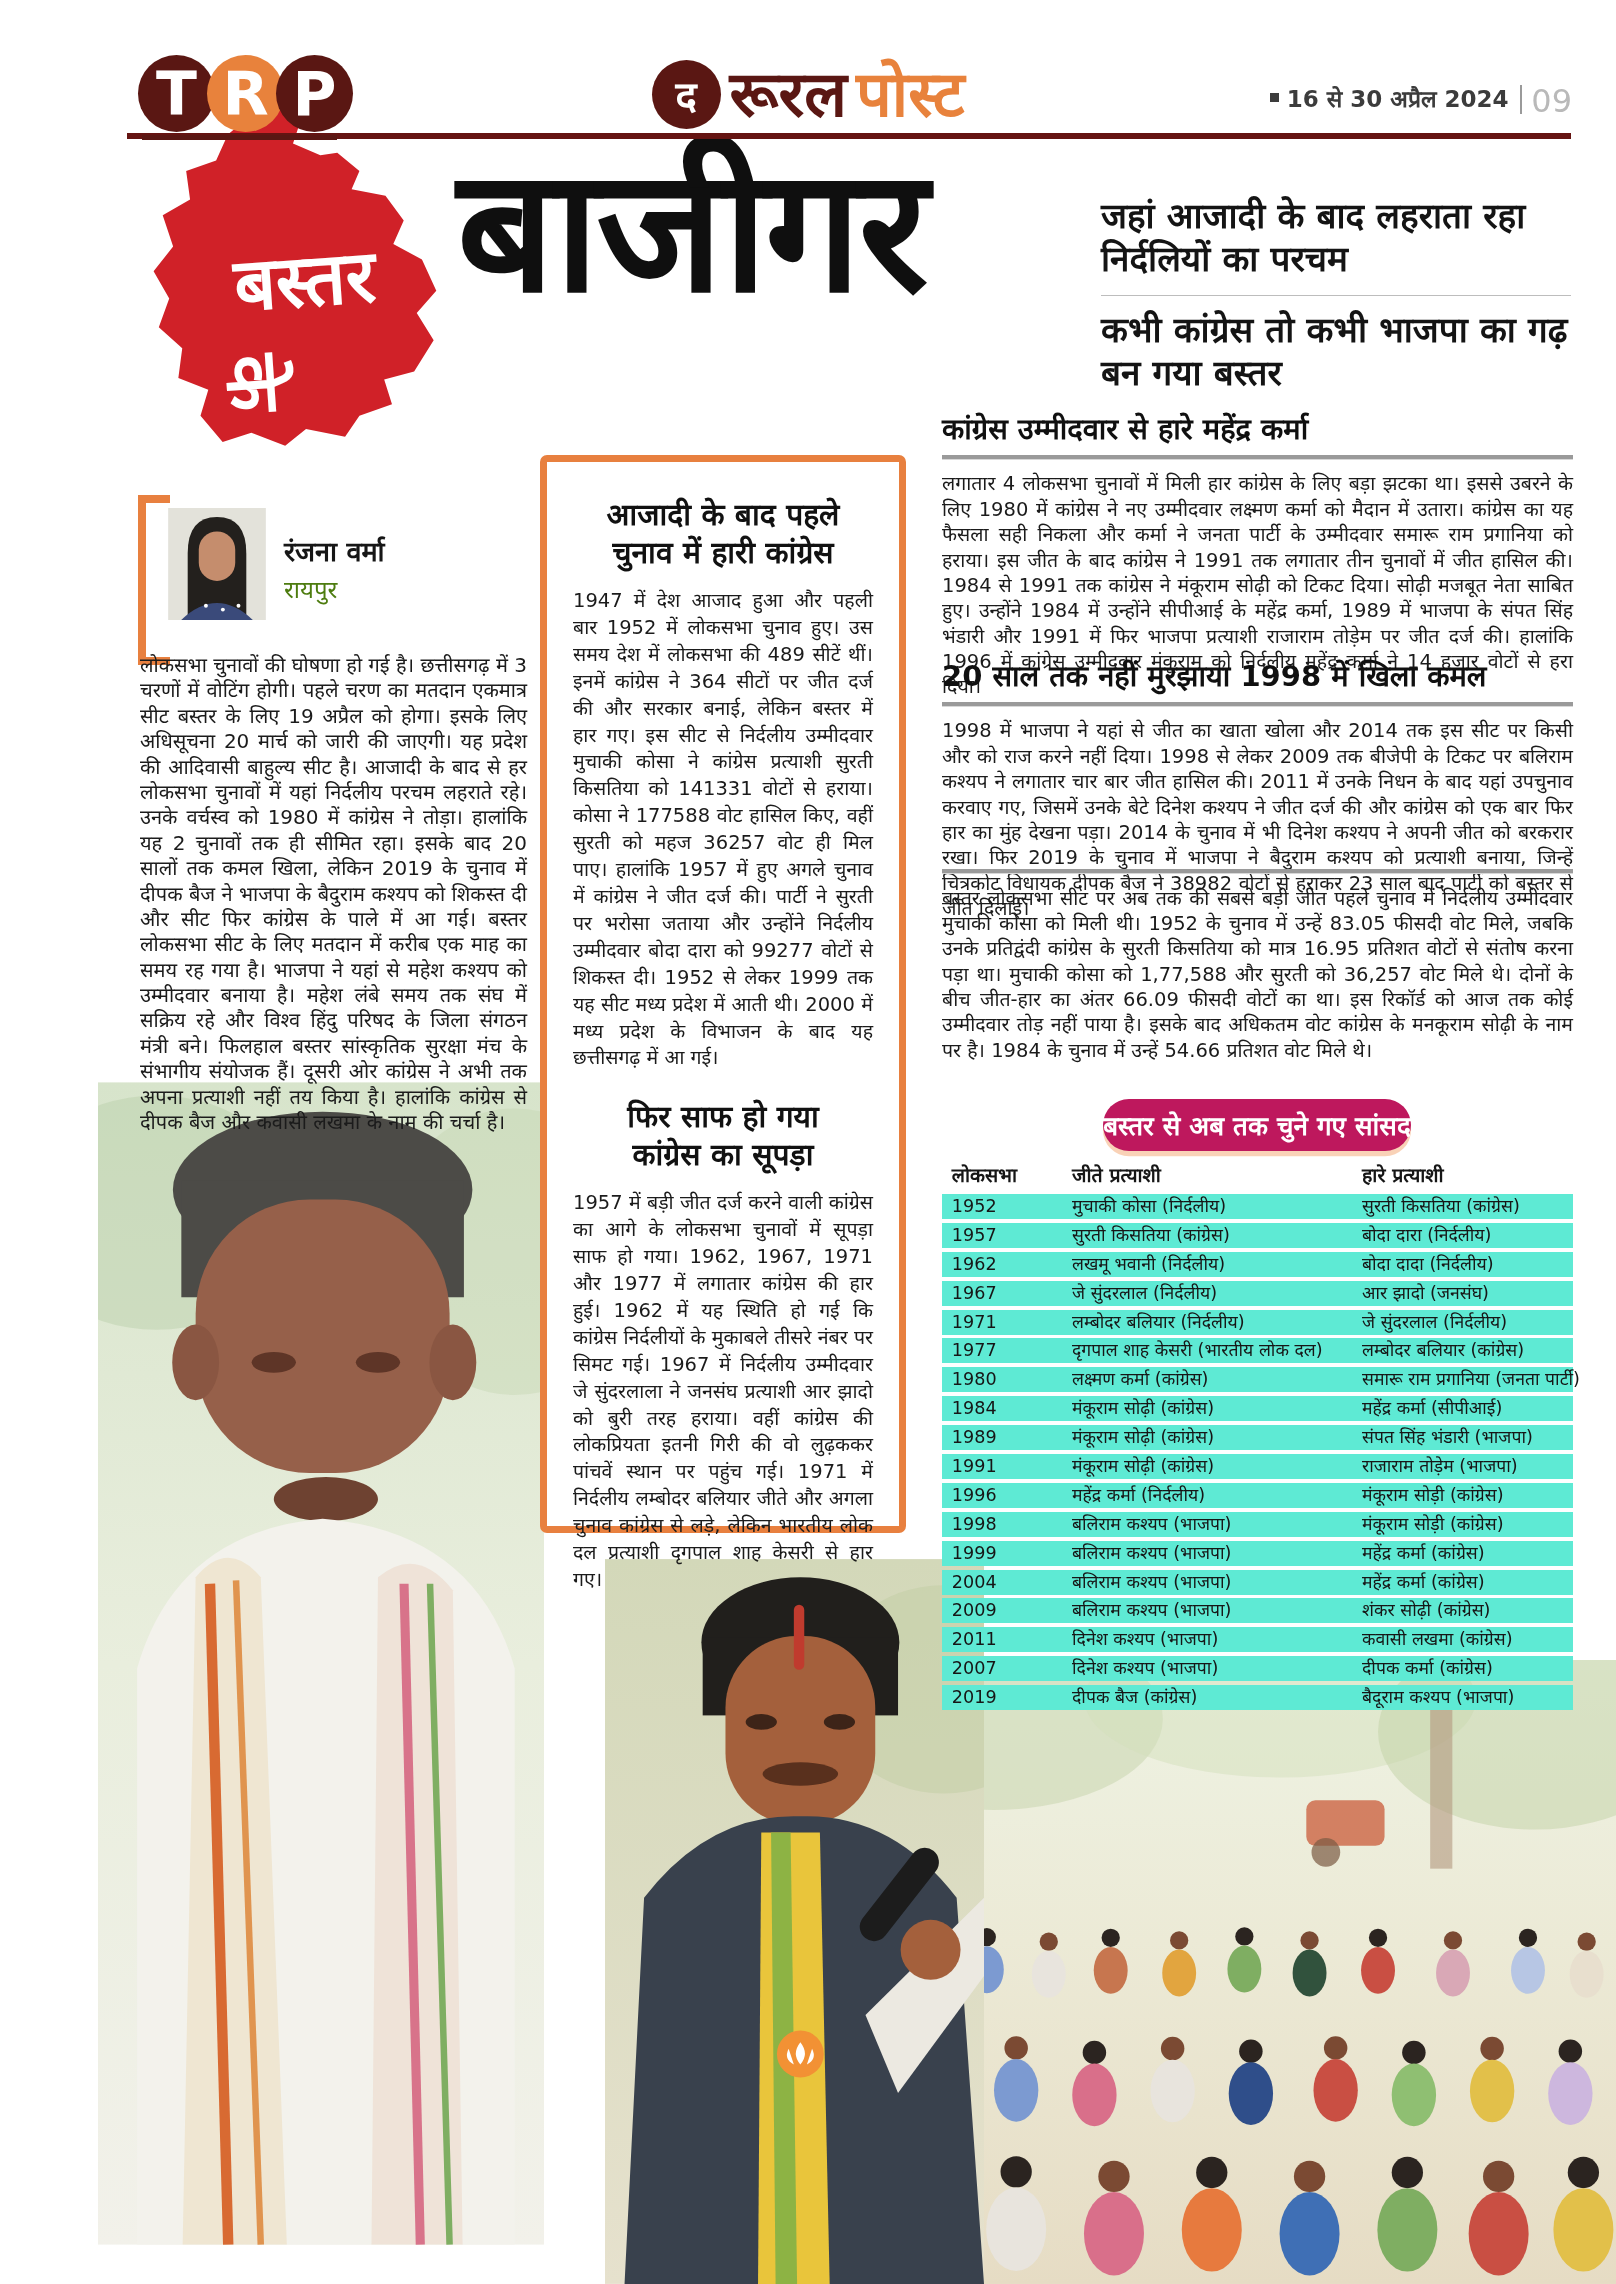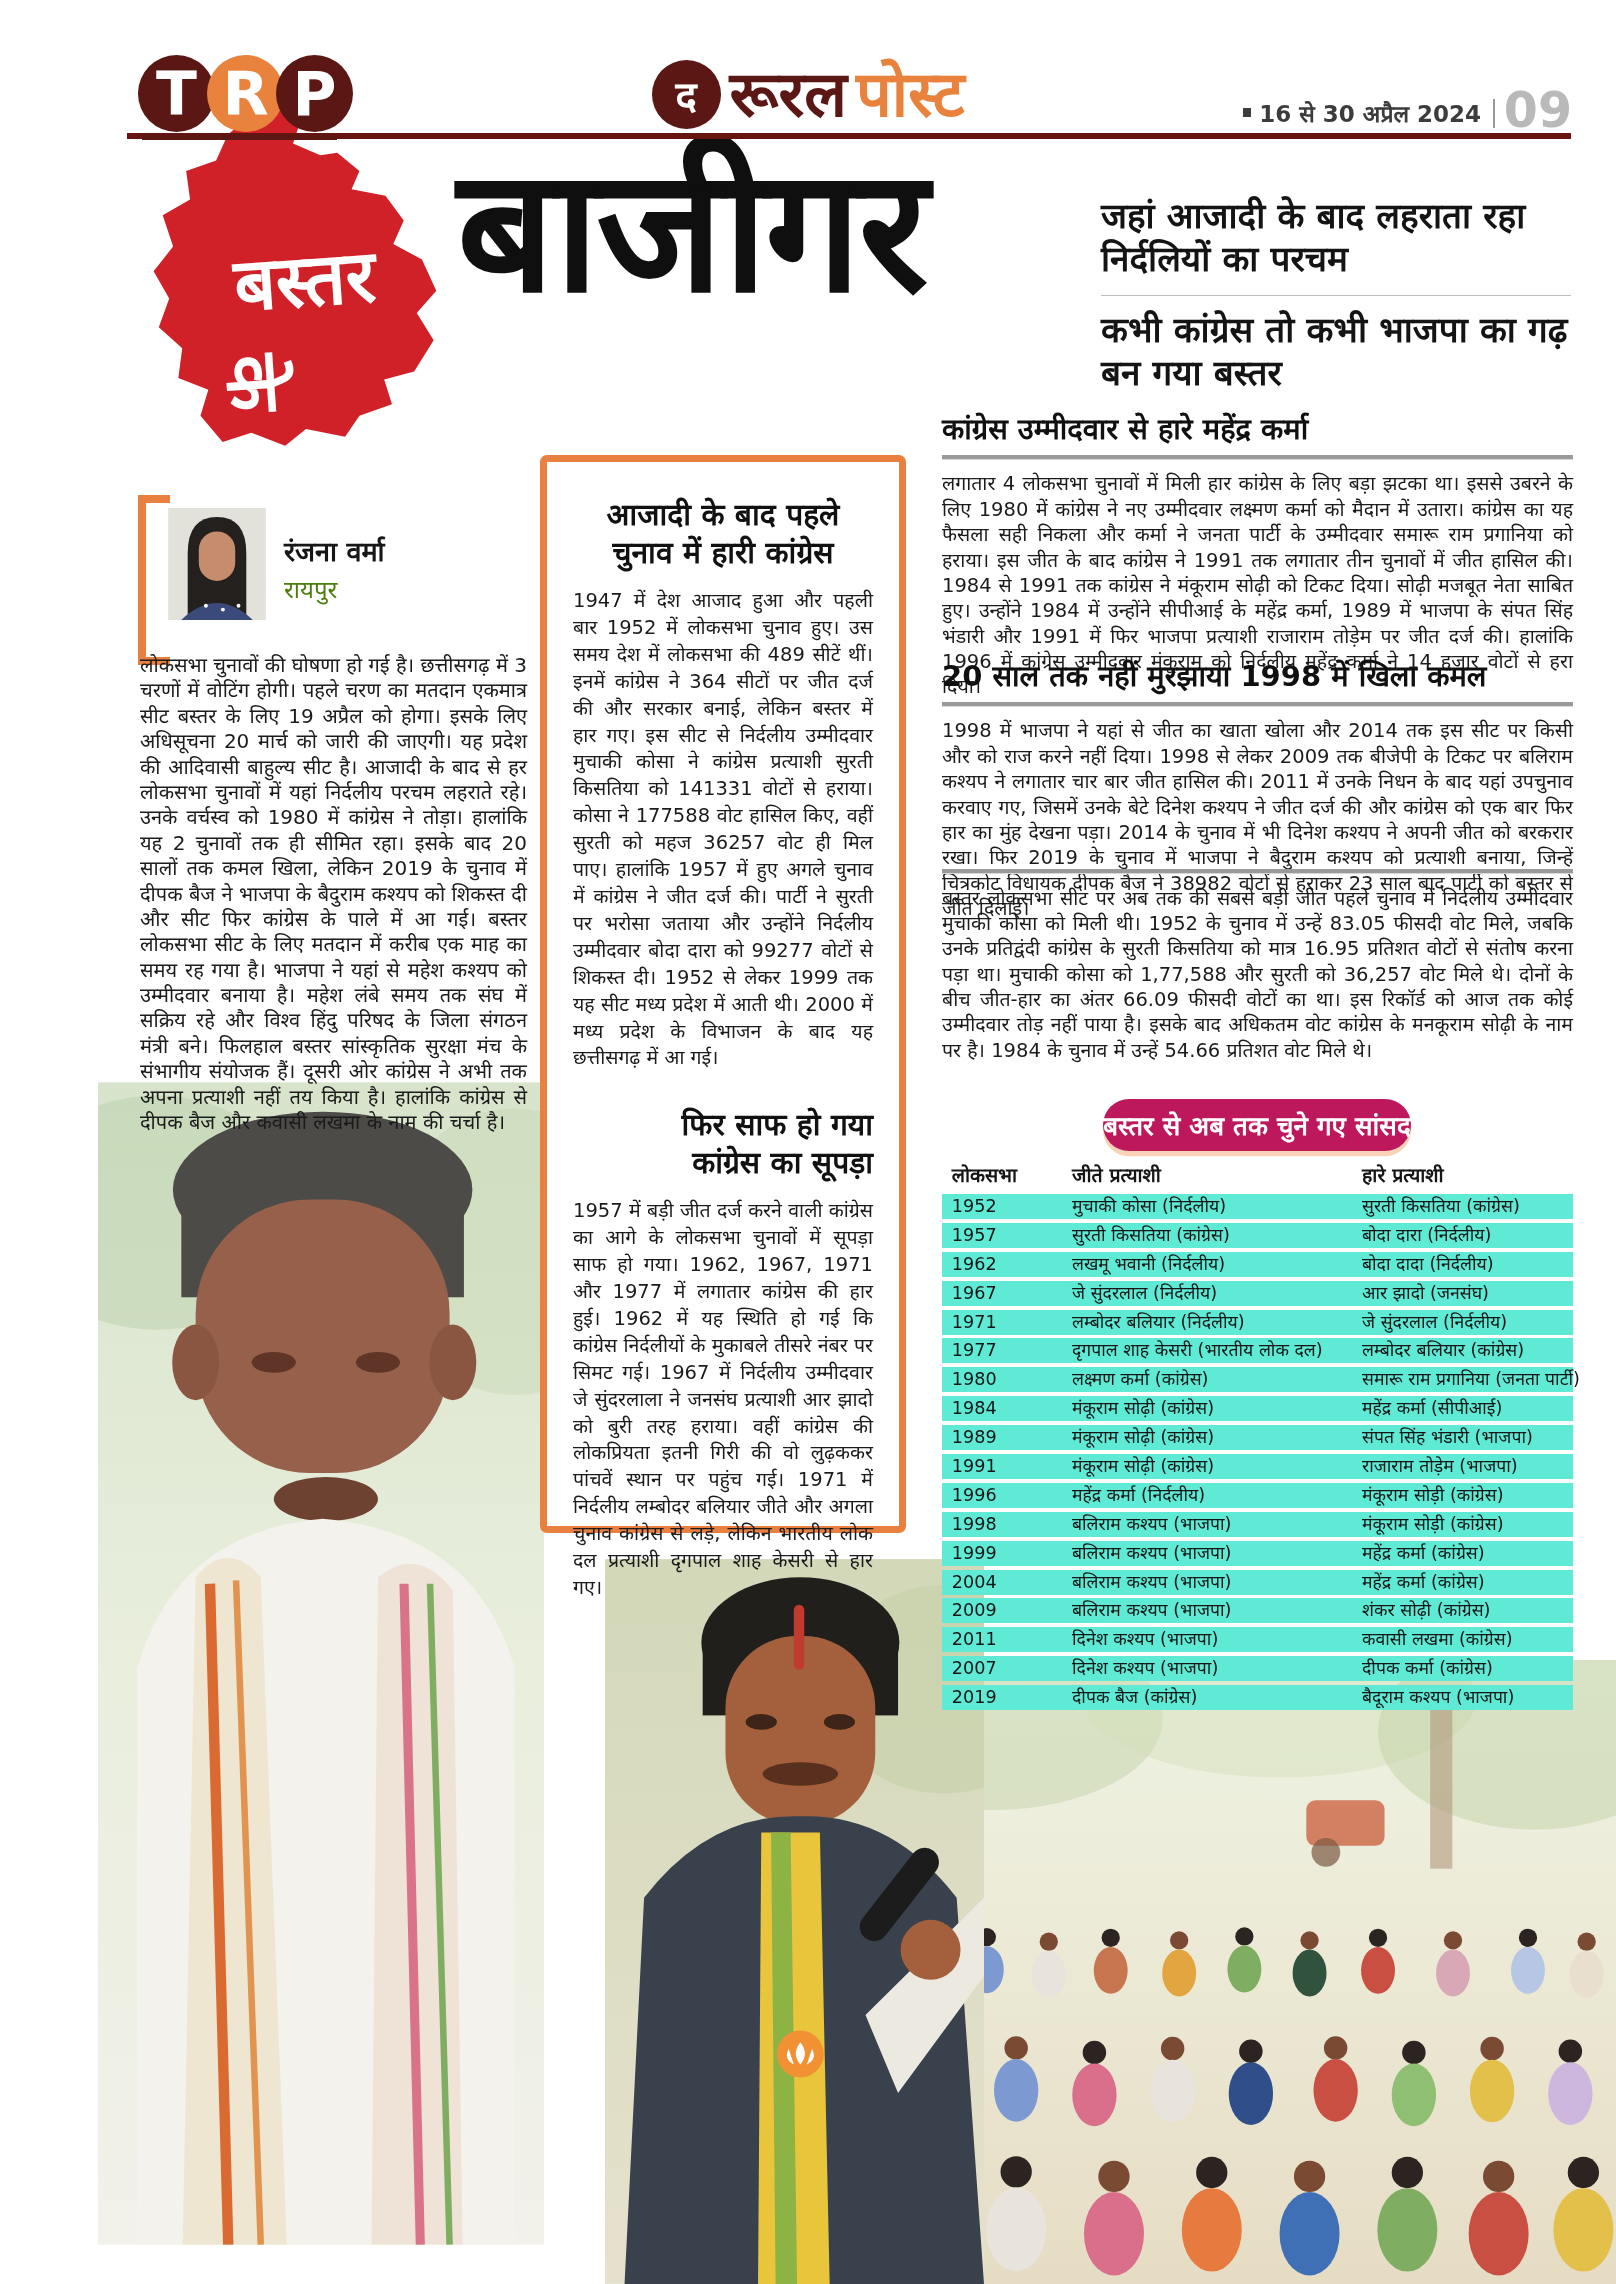--- a/index.html
+++ b/index.html
@@ -20,21 +20,21 @@
             align-items:center;gap:9px;z-index:7;}
   .masthead .ball{width:69px;height:69px;border-radius:50%;background:#5a1713;color:#ffffff;
             display:flex;align-items:center;justify-content:center;font-size:40px;font-weight:800;}
   .masthead .w1{font-size:63px;font-weight:800;color:#5a1713;line-height:1;}
   .masthead .w2{font-size:63px;font-weight:800;color:#e8823c;line-height:1;}
   .dateline{position:absolute;left:1173px;top:82px;width:399px;text-align:right;z-index:7;
             font-size:23px;font-weight:700;color:#3c3c3c;}
   .dateline .sq{display:inline-block;width:8.5px;height:8.5px;background:#3c3c3c;margin-right:7.8px;vertical-align:5.2px;}
   .dateline .sep{display:inline-block;width:0;height:29px;border-left:2px solid #9a9a9a;
                  margin:0 9px 0 11.7px;vertical-align:-6.5px;}
-  .dateline .pg{font-size:49px;font-weight:700;color:#b9b9b9;vertical-align:-5.2px;}
+  .dateline .pg{font-size:32px;font-weight:400;color:#b9b9b9;vertical-align:-5.2px;}
 
   
   .map-wrap{position:absolute;left:130px;top:98px;width:339px;height:355px;z-index:5;}
   .map-label1{position:absolute;left:77px;top:130px;width:195px;text-align:center;color:#ffffff;
               font-size:73px;font-weight:800;z-index:6;transform:rotate(-4deg);}
   .map-label2{position:absolute;left:98px;top:235px;color:#ffffff;font-size:73px;font-weight:800;
               z-index:6;transform:rotate(86deg);transform-origin:center;}
   .headline{position:absolute;left:457px;top:145px;width:645px;font-size:171px;font-weight:800;
             color:#0f0f0f;line-height:1.0;letter-spacing:-2.6px;z-index:5;white-space:nowrap;}
   .subhead{position:absolute;left:1101px;width:474px;font-weight:700;color:#141414;
@@ -53,21 +53,21 @@
   
   .lead{position:absolute;left:140px;top:653px;width:387px;font-size:20px;line-height:1.27;
         text-align:justify;z-index:5;color:#1b1b1b;}
 
   
   .infobox{position:absolute;left:540px;top:455px;width:366px;height:1078px;box-sizing:border-box;
            border:7.2px solid #e8803f;border-radius:7px;background:#ffffff;z-index:4;
            padding:34px 26px 19.5px 26px;}
   .ib-h{font-size:30px;font-weight:800;text-align:center;line-height:1.25;color:#111;}
   .ib-body{margin-top:17px;font-size:19.5px;line-height:1.38;text-align:justify;color:#1b1b1b;}
-  .ib-h2{margin-top:34px;text-align:right;}
+  .ib-h2{margin-top:26px;}
 
   
   .rsec{position:absolute;left:942px;width:631px;z-index:5;}
   .rsec .rh{font-size:29px;font-weight:800;color:#101010;line-height:1.1;}
   .rsec .rrule{margin-top:9px;height:3.9px;background:#9a9a9a;border-bottom:1.3px solid #d8d8d8;}
   .rsec .rbody{margin-top:11.7px;font-size:19.5px;line-height:1.3;text-align:justify;color:#1b1b1b;}
   .sA{top:414px;} .sB{top:661px;} .sC{top:860px;}
 
   
   .pill{position:absolute;left:1103px;top:1099px;width:308px;height:52px;background:#be185d;

